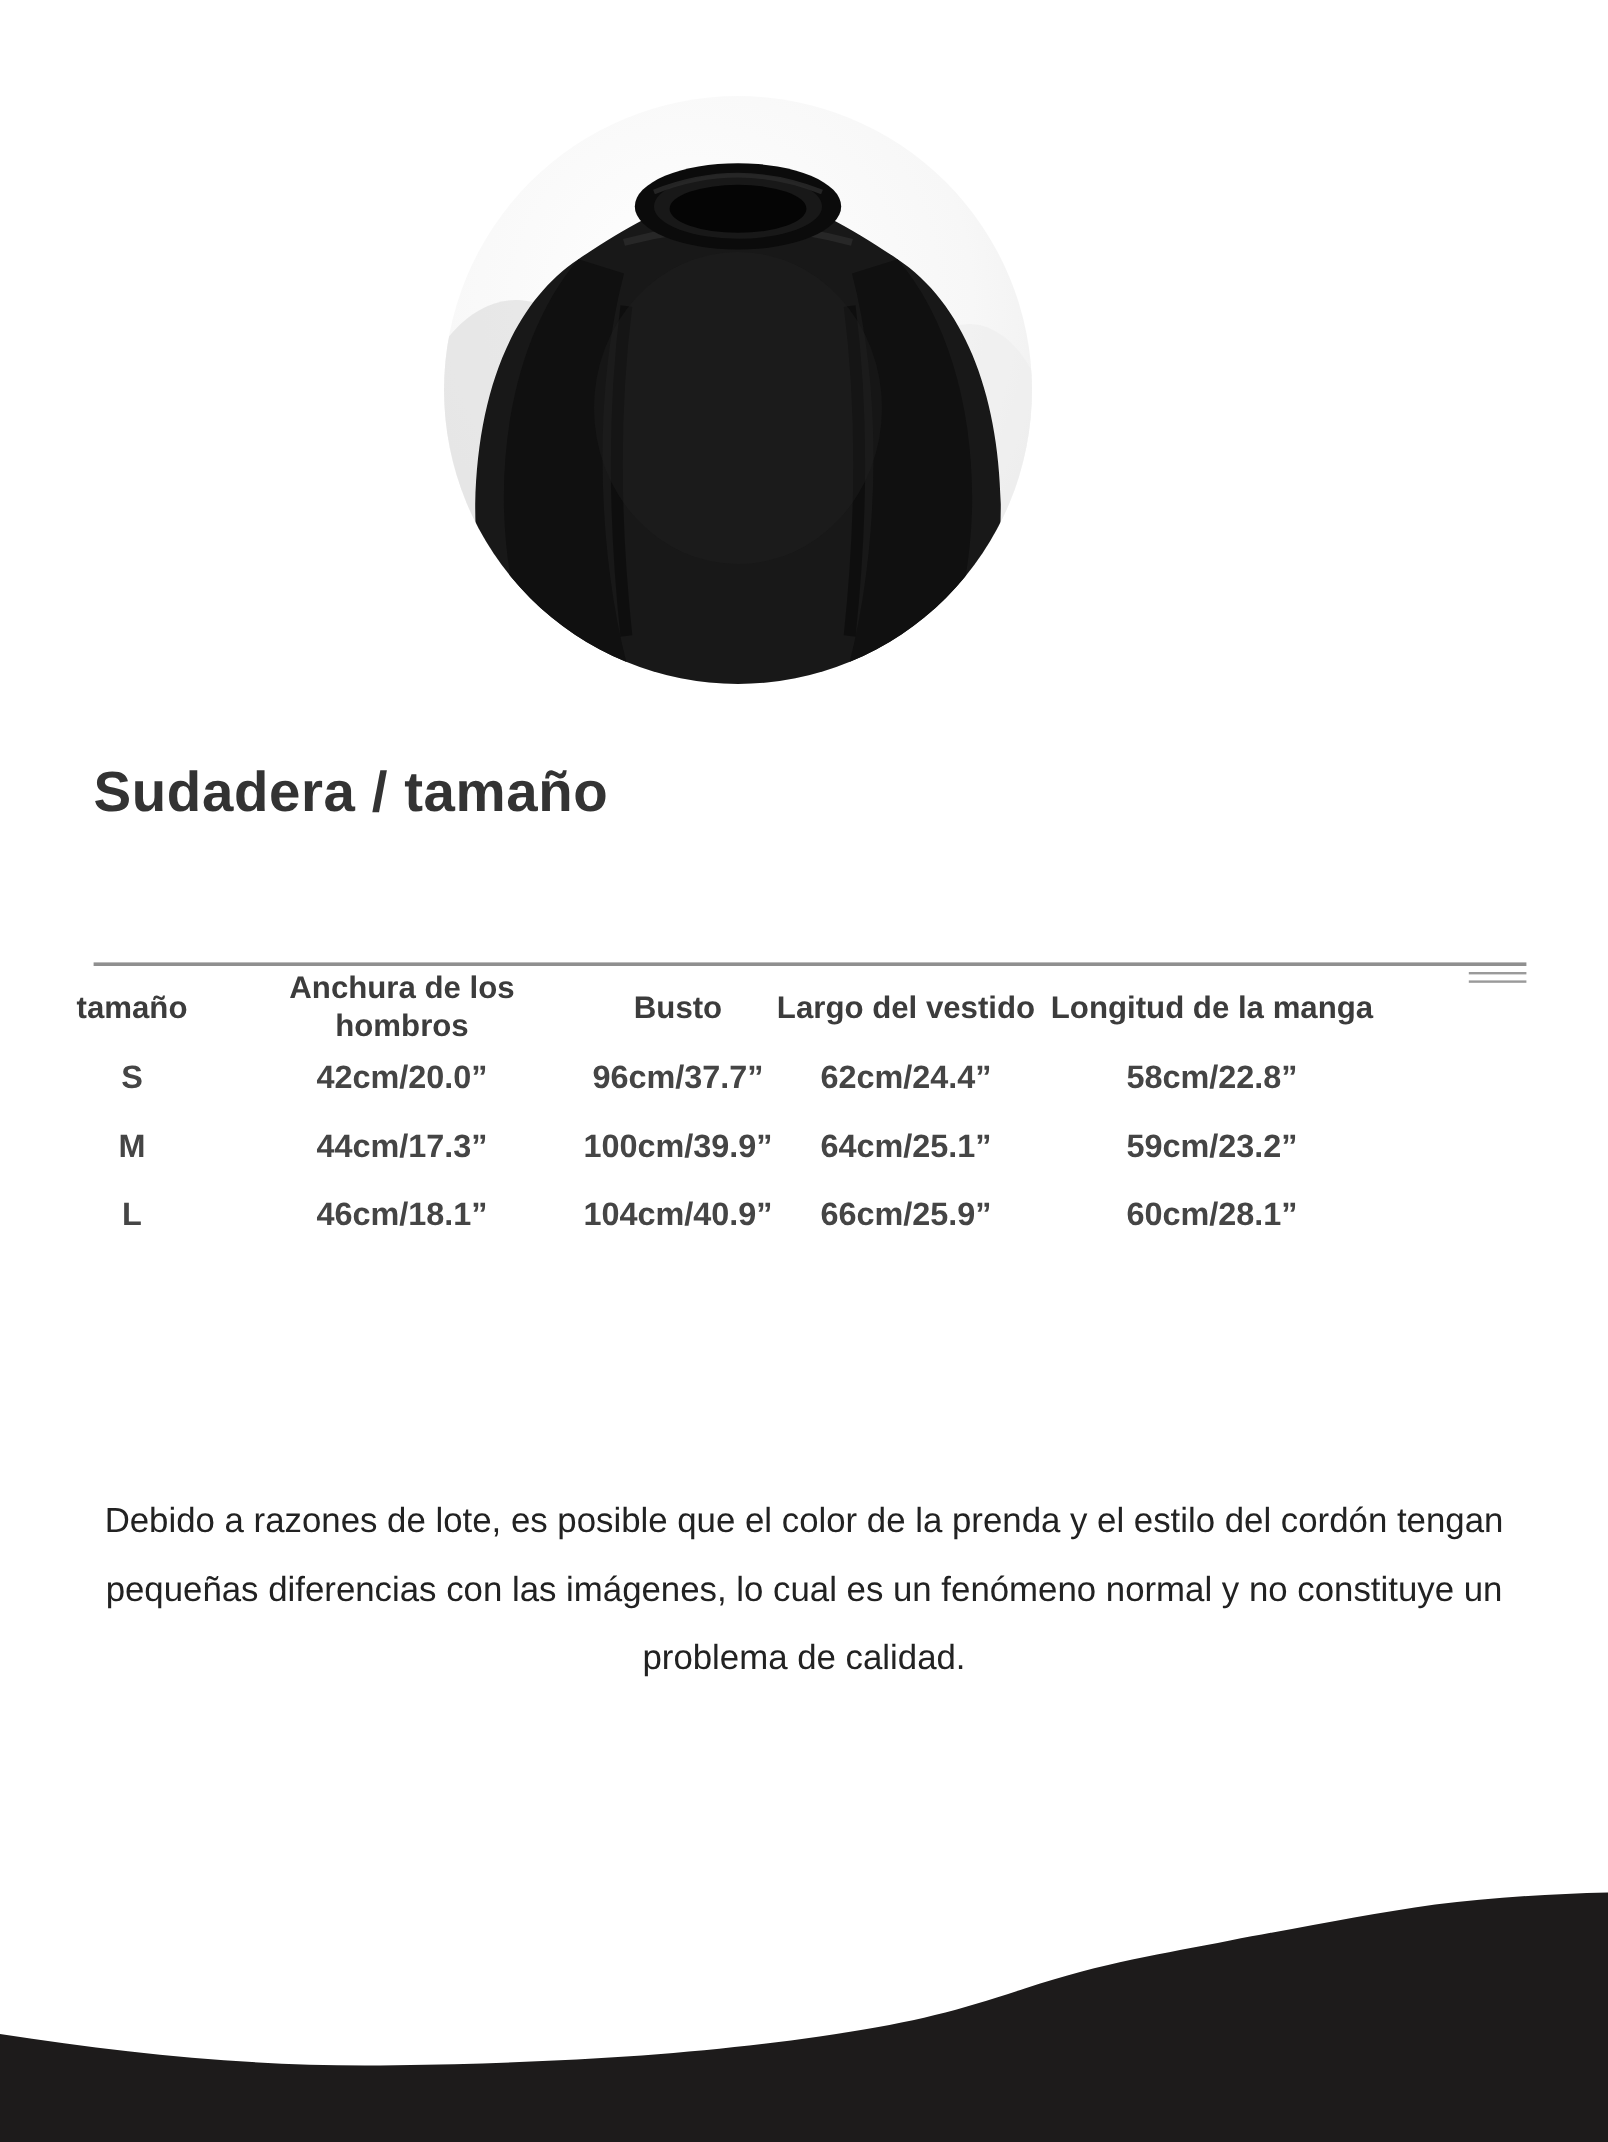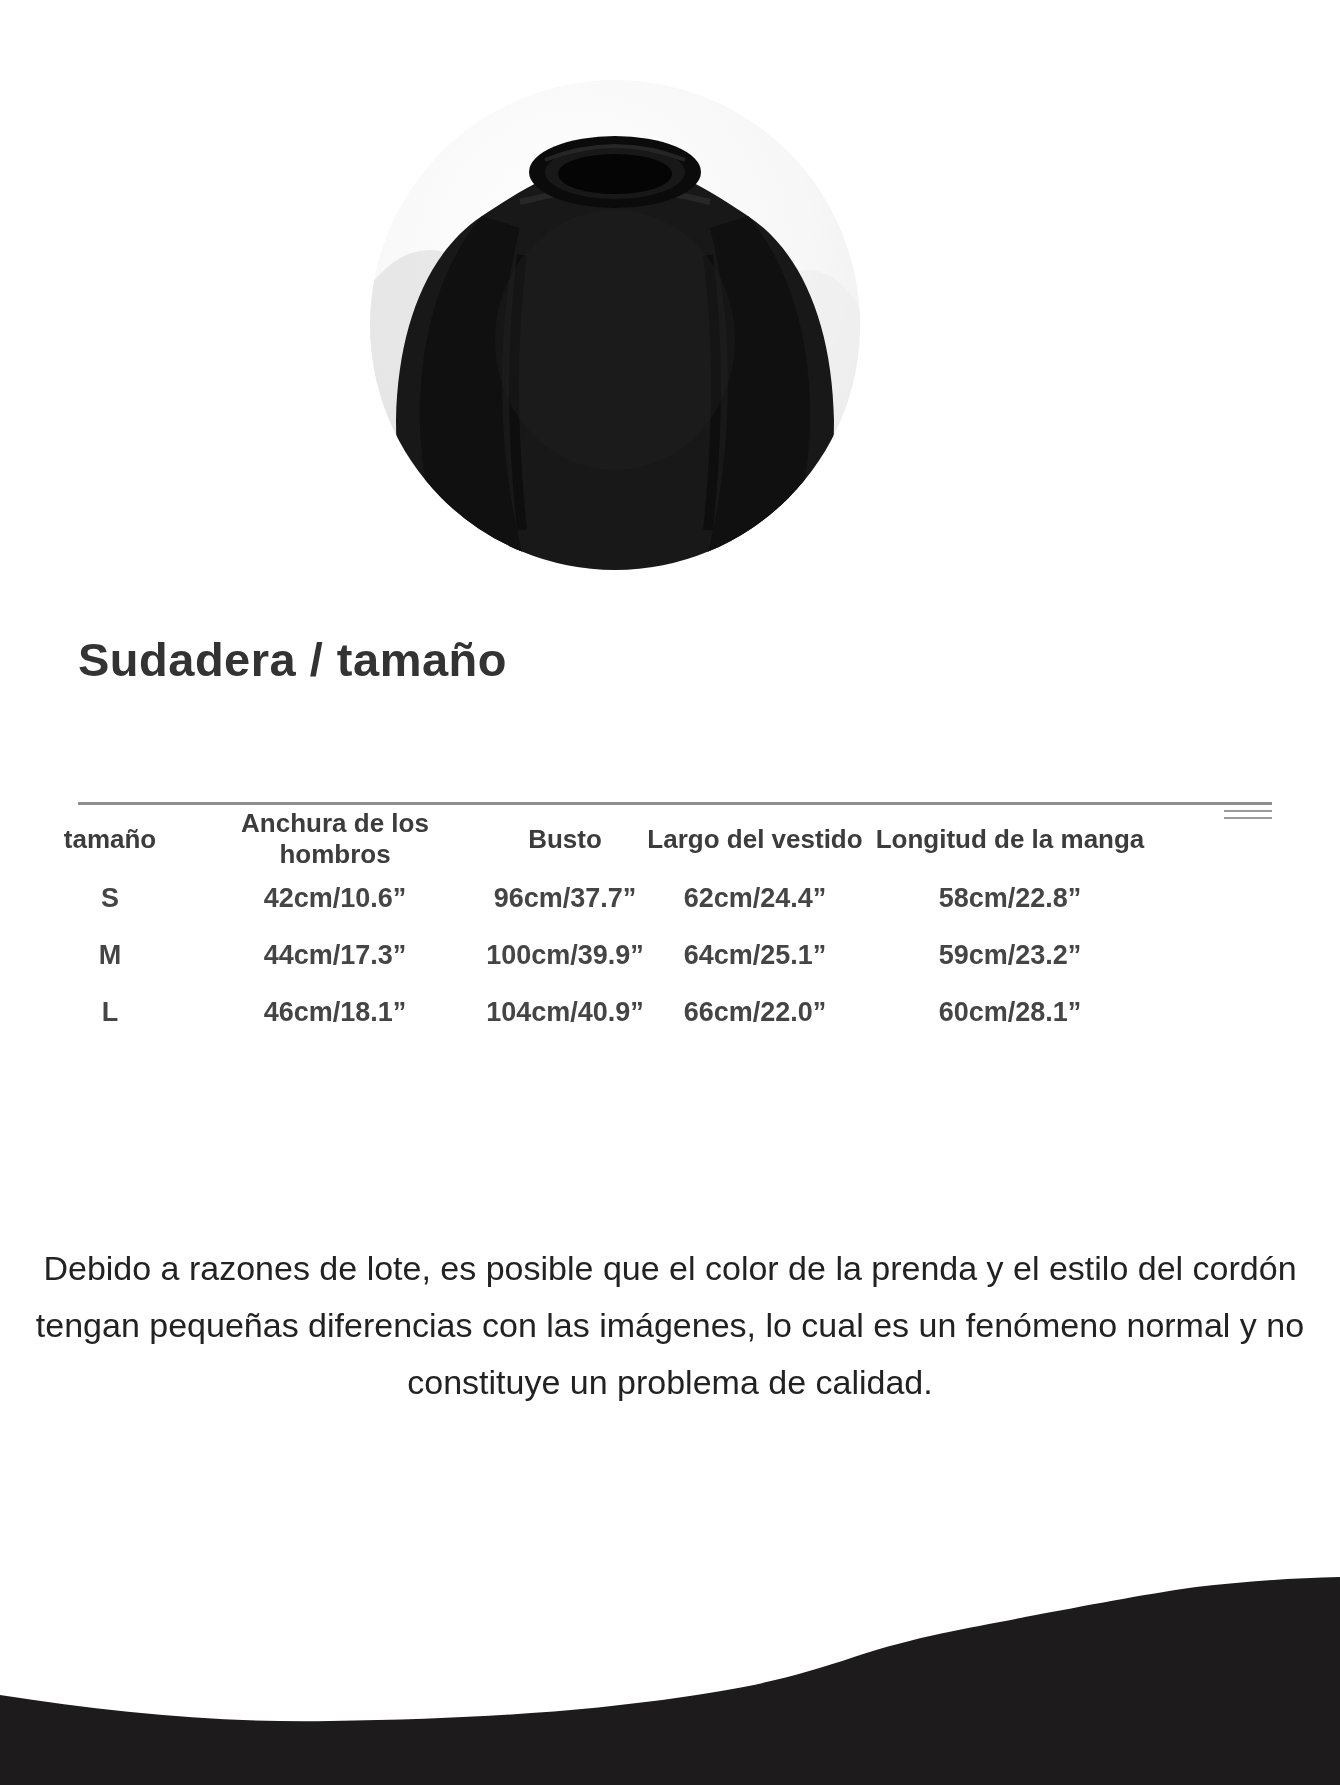--- a/index.html
+++ b/index.html
@@ -92,21 +92,21 @@
     padding: 0;
   }
 
   
   .disclaimer {
     position: absolute;
     left: 30px;
     top: 1240px;
     width: 1280px;
     text-align: center;
-    font-size: 34px;
+    font-size: 29px;
     line-height: 57px;
     color: #222222;
     font-weight: normal;
   }
 
   
   .footer-wave {
     position: absolute;
     left: 0;
     bottom: 0;
@@ -165,37 +165,37 @@
         <th>tamaño</th>
         <th>Anchura de los hombros</th>
         <th>Busto</th>
         <th>Largo del vestido</th>
         <th>Longitud de la manga</th>
       </tr>
     </thead>
     <tbody>
         <tr>
           <td>S</td>
-          <td>42cm/10.6”</td>
+          <td>42cm/20.0”</td>
           <td>96cm/37.7”</td>
           <td>62cm/24.4”</td>
           <td>58cm/22.8”</td>
         </tr>
         <tr>
           <td>M</td>
           <td>44cm/17.3”</td>
           <td>100cm/39.9”</td>
           <td>64cm/25.1”</td>
           <td>59cm/23.2”</td>
         </tr>
         <tr>
           <td>L</td>
           <td>46cm/18.1”</td>
           <td>104cm/40.9”</td>
-          <td>66cm/22.0”</td>
+          <td>66cm/25.9”</td>
           <td>60cm/28.1”</td>
         </tr>
       </tbody>
   </table>
 
   <div class="disclaimer">Debido a razones de lote, es posible que el color de la prenda y el estilo del cordón tengan pequeñas diferencias con las imágenes, lo cual es un fenómeno normal y no constituye un problema de calidad.</div>
 
   <div class="footer-wave">
     <svg viewBox="0 0 1340 245" preserveAspectRatio="none" aria-hidden="true">
       <path d="M 0 155 C 110 172, 220 183, 330 181 C 470 179, 580 172, 683 157 C 760 146, 800 135, 854 117 C 920 95, 970 88, 1025 77 C 1090 65, 1140 55, 1196 47 C 1240 42, 1290 38, 1340 37 L 1340 245 L 0 245 Z" fill="#1d1b1b"></path>

